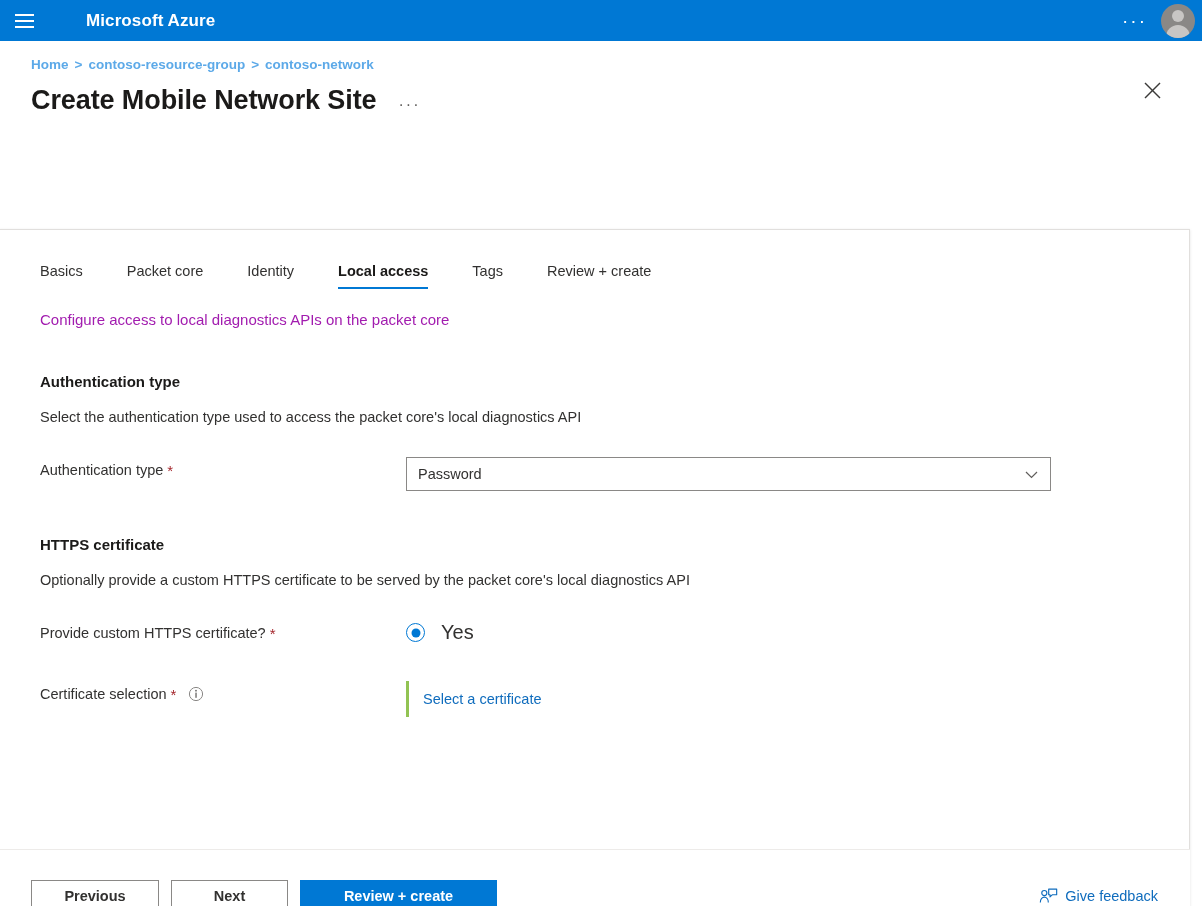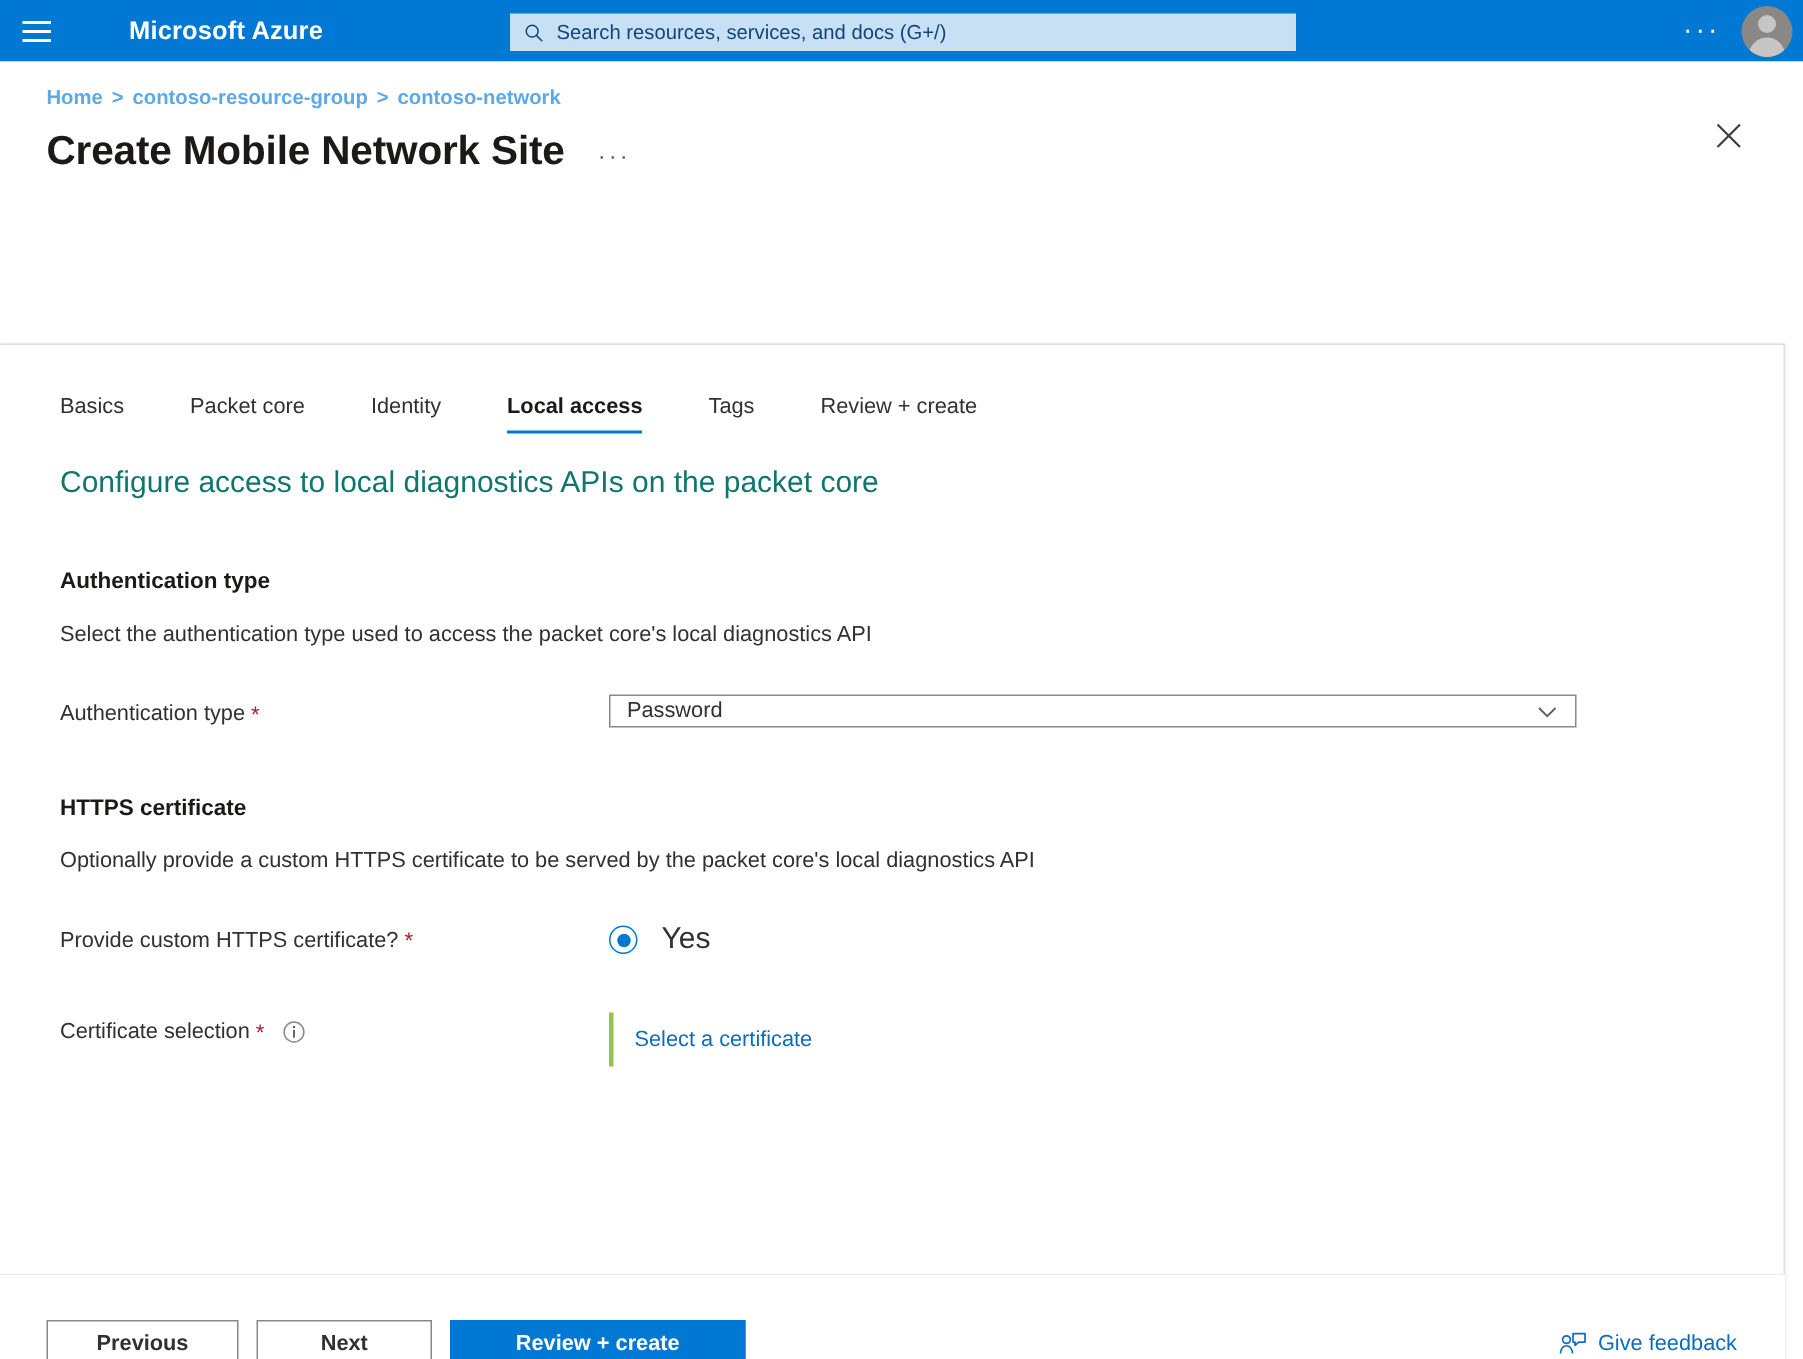--- a/index.html
+++ b/index.html
@@ -223,22 +223,22 @@
     left: 14px;
     right: 14px;
     bottom: 0;
     height: 2.5px;
     background: #0078d4;
   }
 
   .section-body { padding-left: 40px; padding-right: 40px; }
 
   .intro-text {
-    font-size: 20px;
-    color: #0f766e;
+    font-size: 15px;
+    color: #a21caf;
     margin-top: 22px;
   }
 
   .section-heading {
     font-size: 15px;
     font-weight: bold;
     color: #1b1a19;
     margin-top: 45px;
   }
   .section-desc {
@@ -268,21 +268,21 @@
     margin-left: 8px;
     display: inline-block;
     cursor: pointer;
     vertical-align: middle;
   }
 
   .field-control { flex: 1 1 auto; }
 
   .select-box {
     width: 645px;
-    height: 22px;
+    height: 34px;
     border: 1px solid #8a8886;
     background: #ffffff;
     display: flex;
     align-items: center;
     padding: 0 10px 0 11px;
     font-size: 14.5px;
     color: #323130;
     cursor: pointer;
     justify-content: space-between;
   }
@@ -389,27 +389,20 @@
 <body>
 
 <div class="topbar">
   <div class="hamburger">
     <span></span>
     <span></span>
     <span></span>
   </div>
   <div class="brand">Microsoft Azure</div>
 
-  <div class="search-wrap">
-    <svg class="search-icon" viewBox="0 0 16 16">
-      <circle cx="6.6" cy="6.6" r="4.5" fill="none" stroke="#15447a" stroke-width="1.1"></circle>
-      <line x1="10.0" y1="10.0" x2="14.3" y2="14.3" stroke="#15447a" stroke-width="1.1"></line>
-    </svg>
-    <input class="search-input" type="text" placeholder="Search resources, services, and docs (G+/)" style="">
-  </div>
 
   <div class="topbar-right">
     <div class="ellipsis-btn">···</div>
     <div class="avatar"></div>
   </div>
 </div>
 
 <div class="blade">
 
   <div class="breadcrumb">

